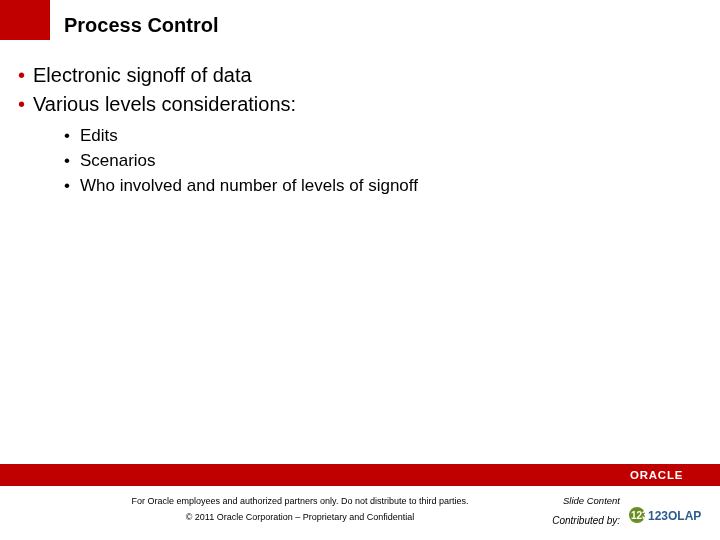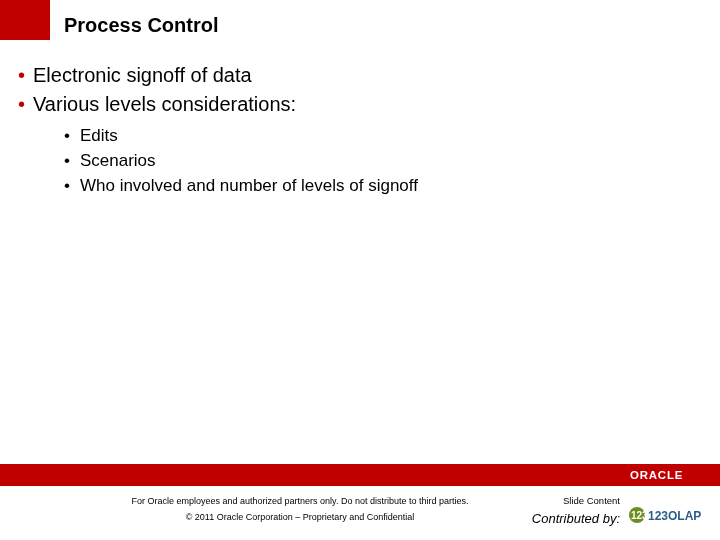--- a/index.html
+++ b/index.html
@@ -11,22 +11,22 @@
   .l1 { font-size: 20px; color: #000; margin-bottom: 6px; padding-left: 0; }
   .l1 .b { color: #c00000; margin-right: 8px; font-size: 20px; line-height: 1; }
   .l2list { margin-top: 10px; margin-left: 46px; }
   .l2 { font-size: 17px; color: #000; margin-bottom: 5px; }
   .l2 .b { color: #000; margin-right: 10px; }
   .footer-bar { position: absolute; left: 0; right: 0; bottom: 54px; height: 22px; background: #c00000; }
   .oracle-logo { position: absolute; right: 0; top: 3px; height: 16px; display: flex; align-items: center; }
   .oracle-logo svg { height: 14px; }
   .fine1 { position: absolute; bottom: 34px; width: 100%; text-align: center; font-size: 9px; color: #000; left: -60px; }
   .fine2 { position: absolute; bottom: 18px; width: 100%; text-align: center; font-size: 9px; color: #000; left: -60px; }
-  .slide-content-label { position: absolute; right: 100px; bottom: 34px; font-size: 9.5px; color: #000; }
-  .contributed { position: absolute; right: 100px; bottom: 14px; font-size: 13px; font-style: italic; color: #000; }
+  .slide-content-label { position: absolute; right: 100px; bottom: 34px; font-size: 9.5px; font-style: italic; color: #000; }
+  .contributed { position: absolute; right: 100px; bottom: 14px; font-size: 10px; font-style: italic; color: #000; }
   .olap-logo { position: absolute; right: 14px; bottom: 10px; margin-left: 47px; }
 </style>
 </head>
 <body>
 
 <div class="slide">
   <div class="red-block"></div>
   <div class="title">Process Control</div>
 
   <div class="body">

